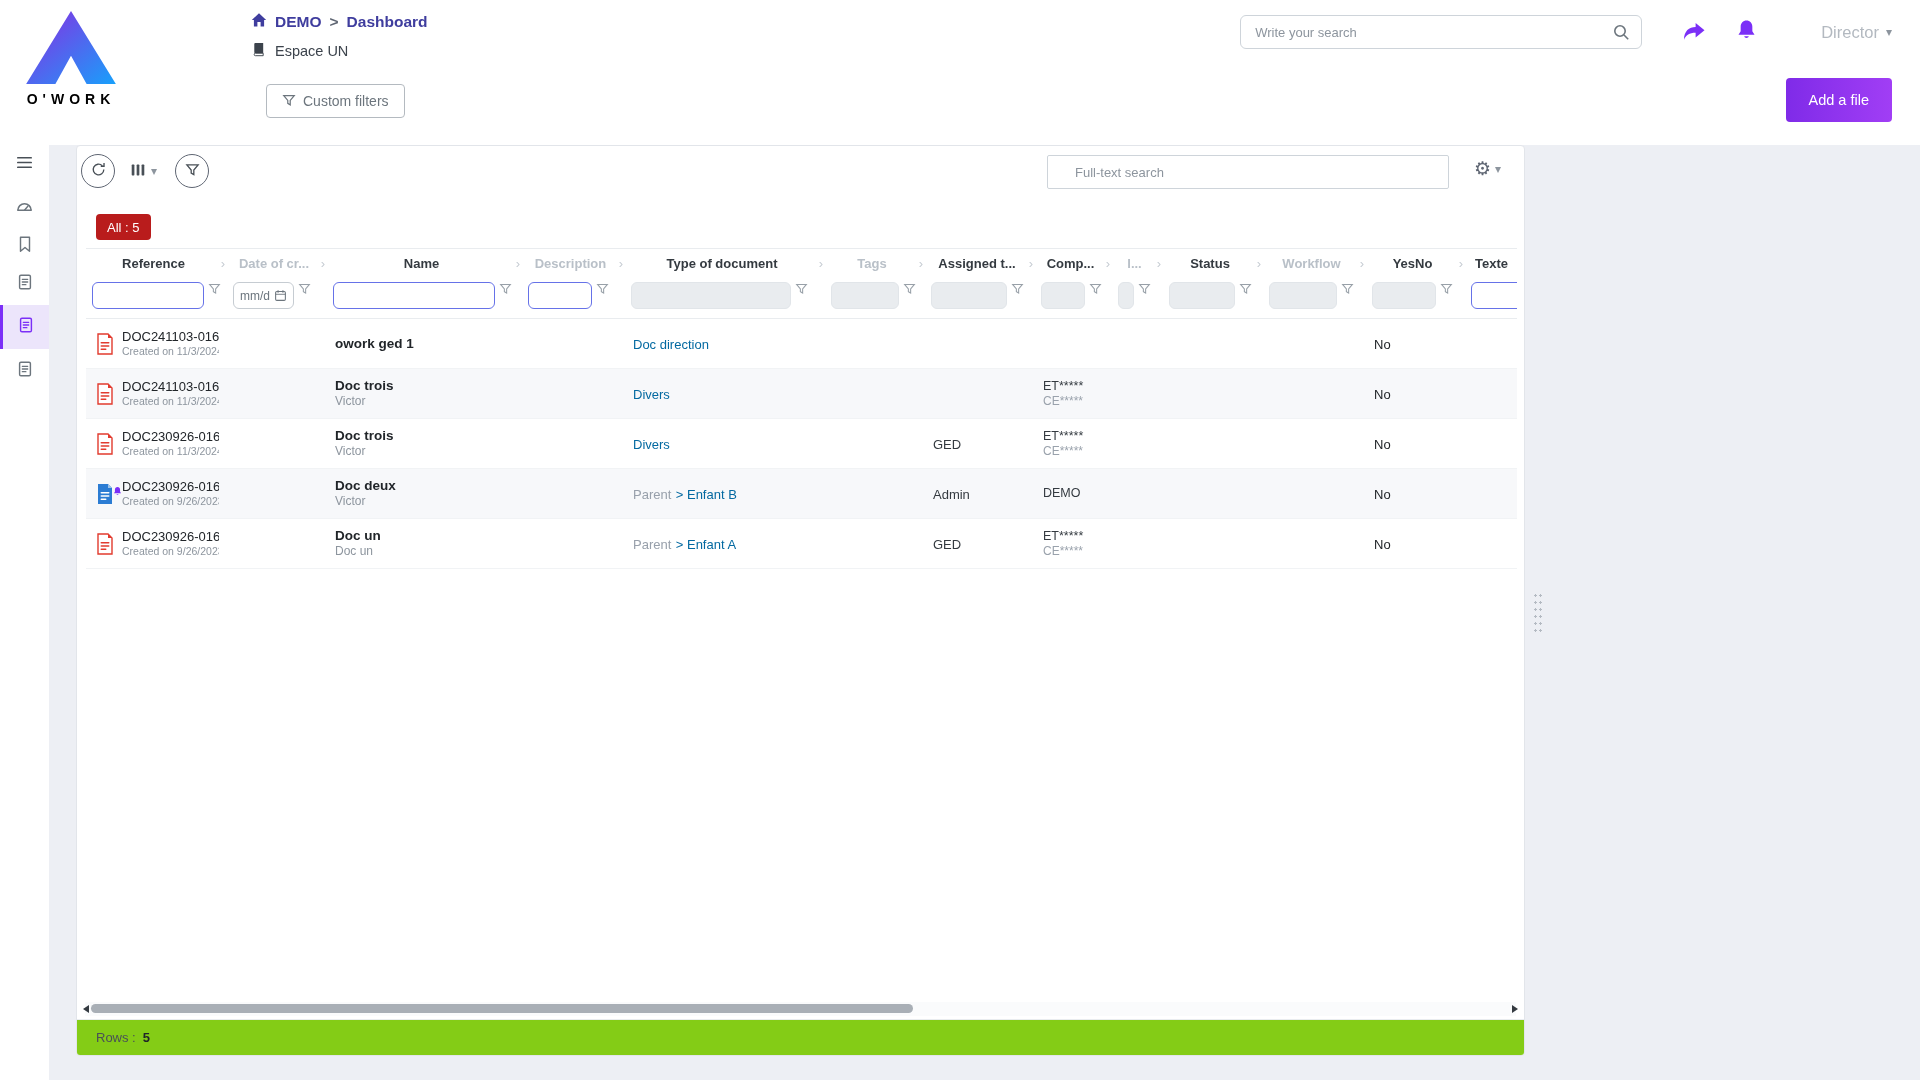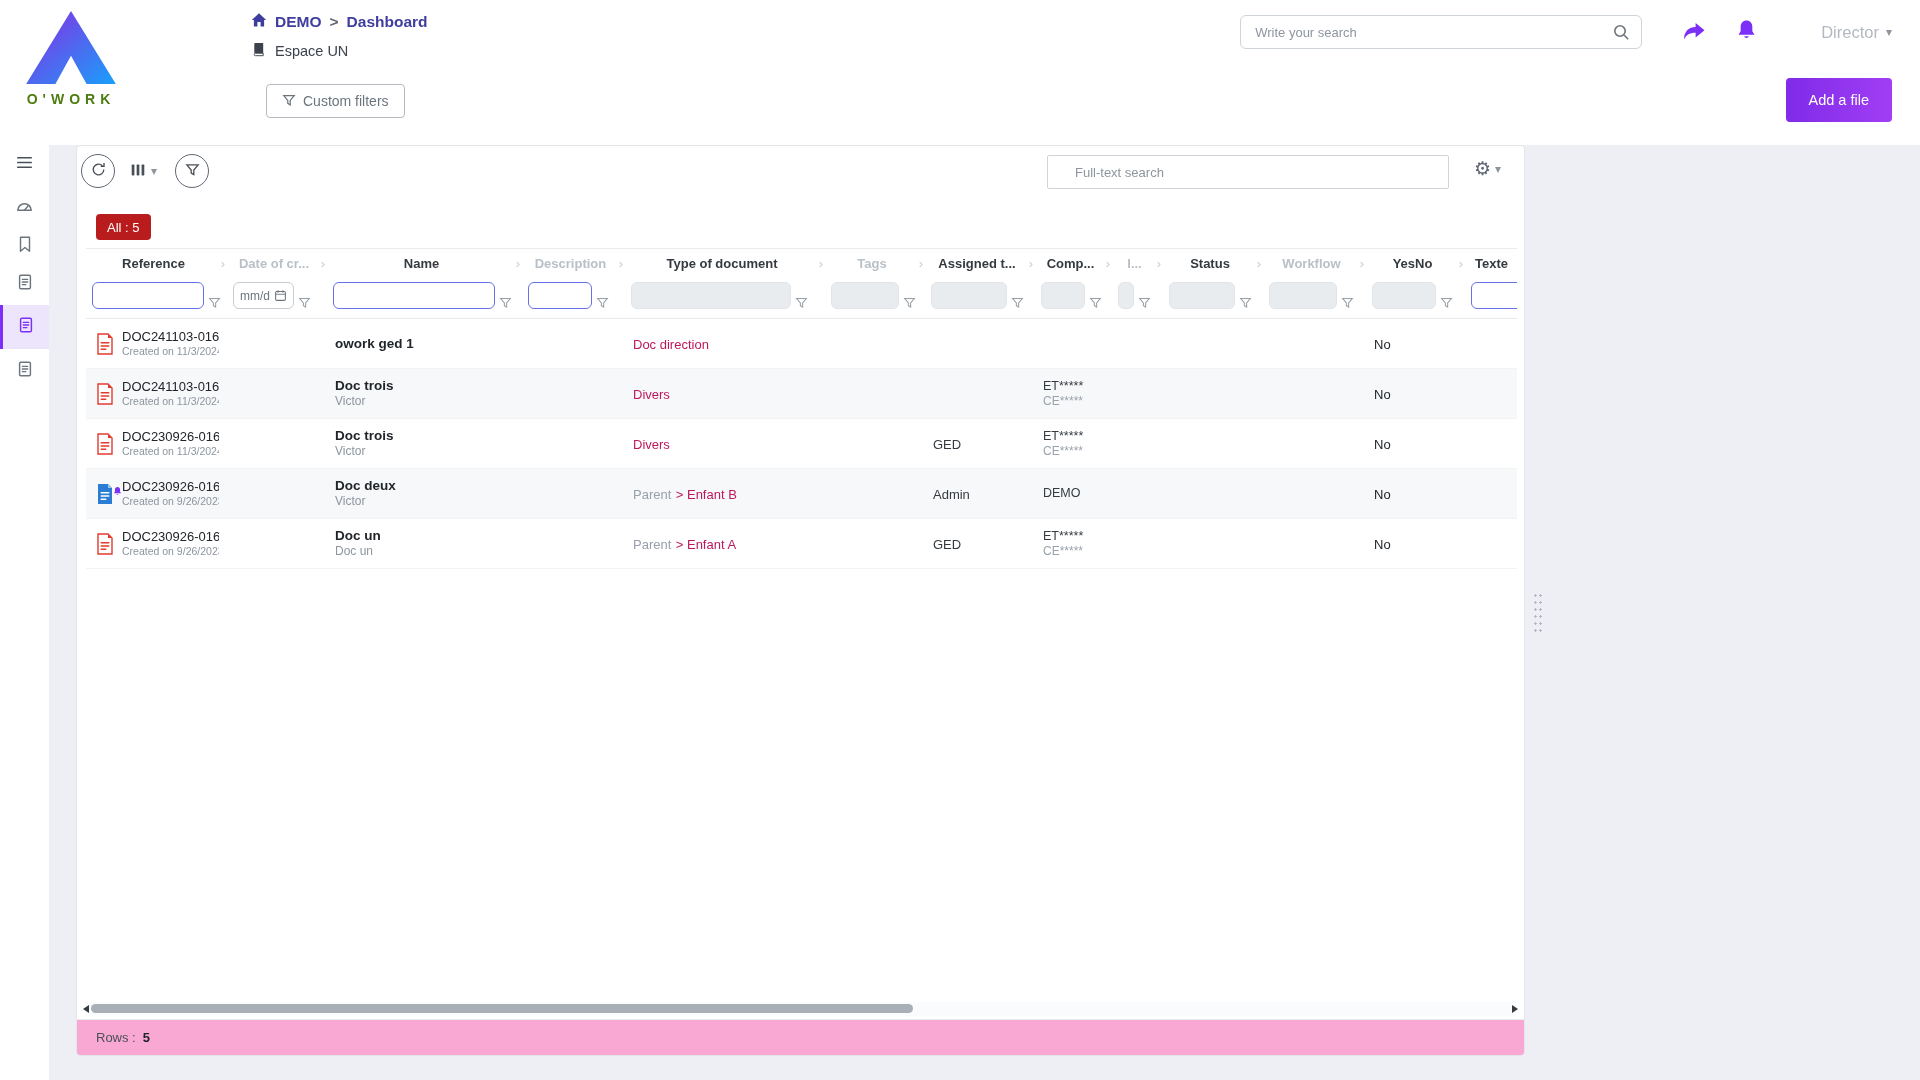--- a/index.html
+++ b/index.html
@@ -2,21 +2,21 @@
 <html><head>
 <meta charset="utf-8">
 <style>
   *{box-sizing:border-box;margin:0;padding:0}
   html,body{width:1920px;height:1080px;font-family:"Liberation Sans",sans-serif;background:#fff;overflow:hidden}
   .app{position:relative;width:1920px;height:1080px}
 
   
   .topbar{position:absolute;left:0;top:0;width:100%;height:145px;background:#fff;z-index:2}
   .logo{position:absolute;left:16px;top:8px;width:110px;text-align:center;cursor:pointer}
-  .logo-text{display:block;margin-top:1px;color:#4d7c0f;font-size:14px;font-weight:700;letter-spacing:5px}
+  .logo-text{display:block;margin-top:1px;color:#000000;font-size:14px;font-weight:700;letter-spacing:5px}
   .bc{position:absolute;left:251px;top:12px}
   .bc-row{display:flex;align-items:center;gap:8px;font-size:15.5px;font-weight:700;color:#3f3d9e}
   .bc-sep{color:#5f6673}
   .ws-row{display:flex;align-items:center;gap:9px;margin-top:10px;color:#3c434c;font-size:14.5px}
   .top-right{position:absolute;right:28px;top:15px;display:flex;align-items:center}
   .search-box{position:relative;width:402px;height:34px}
   .search-box input{width:100%;height:100%;border:1px solid #ced4da;border-radius:6px;padding:0 42px 0 14px;font-size:13px;color:#495057;outline:none;background:#fff}
   .search-box input::placeholder{color:#8d959e}
   .search-box .mag{position:absolute;right:12px;top:8px;pointer-events:none}
   .icon-btn{background:none;border:none;cursor:pointer;display:flex;align-items:center;padding:0}
@@ -46,50 +46,50 @@
   .gear-menu{position:absolute;left:1397px;top:11px;display:flex;align-items:center;gap:4px;color:#5f6673;cursor:pointer;background:none;border:none;font-size:19px}
   .all-badge{position:absolute;left:19px;top:68px;height:26px;display:inline-flex;align-items:center;padding:0 11px;background:#b91c1c;border-radius:4px;color:#fff;font-size:13px;cursor:pointer}
 
   
   .tbl-wrap{position:absolute;left:9px;top:102px;width:1431px;overflow:hidden}
   table{table-layout:fixed;border-collapse:collapse;width:1438px;border-top:1px solid #e9ecef}
   th{font-size:13px;font-weight:700;color:#343a40;text-align:center;padding:7px 14px 5px 8px;position:relative;white-space:nowrap;overflow:hidden;cursor:pointer}
   th.muted{color:#b9c0c8;font-weight:600}
   th .sortchev{position:absolute;right:2px;top:7px;color:#c6ccd3;font-size:13px;font-weight:400}
   tr.filter-row td{padding:6px 2px 9px 6px;border-bottom:1px solid #e9ecef;white-space:nowrap;overflow:hidden}
-  .flt-wrap{display:inline-flex;align-items:flex-end;gap:4px;vertical-align:middle}
+  .flt-wrap{display:inline-flex;align-items:flex-start;gap:4px;vertical-align:middle}
   .flt{height:27px;border:1px solid #6672e8;border-radius:6px;outline:none;padding:0 6px;font-size:12px;color:#495057;background:#fff}
   .pill{height:27px;background:#e9ecef;border:1px solid #e1e5e9;border-radius:6px;display:inline-block;cursor:default}
   .datebox{display:inline-flex;align-items:center;gap:4px;height:27px;padding:0 6px;border:1px solid #c6ccd2;border-radius:6px;background:#fff;font-size:12px;color:#6c757d;cursor:pointer}
   .funnel{flex:none;cursor:pointer}
   tbody tr.data-row{height:50px;border-bottom:1px solid #f1f3f5;cursor:pointer}
   tbody tr.data-row:nth-child(even){background:#f7f8fa}
   td{vertical-align:middle;padding:0 8px;white-space:nowrap;overflow:hidden}
   .ref-cell{display:flex;align-items:center;gap:8px;padding-left:2px}
   .file-ic{position:relative;flex:none;width:18px;height:22px}
   .bell-badge{position:absolute;right:-9px;top:0}
   .ref-texts{display:flex;flex-direction:column;line-height:1.25;overflow:hidden}
   .ref-id{font-size:13px;color:#212529}
   .ref-created{font-size:10.5px;color:#8d959e}
   .nm{display:block;font-size:13.5px;font-weight:700;color:#212529;line-height:1.3}
   .nm-sub{display:block;font-size:12px;color:#8d959e;line-height:1.3}
   .type-prefix{color:#98a0ab;font-size:13px}
-  .type-main{color:#be185d;font-size:13px}
+  .type-main{color:#0369a1;font-size:13px}
   .cell-txt{font-size:13px;color:#343a40}
   .comp-main{display:block;font-size:12.5px;color:#343a40;line-height:1.3}
   .comp-sub{display:block;font-size:12px;color:#9aa2ac;line-height:1.3}
   .yesno{font-size:13px;color:#212529}
 
   
   .hscroll{position:absolute;left:8px;right:8px;top:856px;height:14px;background:#fafbfc;cursor:pointer}
   .hs-thumb{position:absolute;left:6px;top:2px;width:822px;height:9px;border-radius:5px;background:#a9afb6;cursor:grab}
   .hs-arrow{position:absolute;top:3px;width:0;height:0;border-top:4px solid transparent;border-bottom:4px solid transparent}
   .hs-arrow.left{left:-2px;border-right:6px solid #343a40}
   .hs-arrow.right{right:-2px;border-left:6px solid #343a40}
-  .card-footer{position:absolute;left:0;right:0;bottom:0;height:36px;border-top:1px solid #e9ecef;display:flex;align-items:center;padding-left:19px;font-size:13px;color:#495057;background:#f9a8d4}
+  .card-footer{position:absolute;left:0;right:0;bottom:0;height:36px;border-top:1px solid #e9ecef;display:flex;align-items:center;padding-left:19px;font-size:13px;color:#495057;background:#84cc16}
   .rows-count{font-weight:700;margin-left:7px;color:#212529}
 
   
   .side-panel{position:absolute;left:1550px;top:145px;width:342px;height:935px;background:#fff;border:1px solid #e2e5ea;border-radius:4px;z-index:2}
   .no-row{position:absolute;left:18px;top:26px;font-size:14.5px;color:#565e66}
   .drag-handle{position:absolute;left:1533px;top:592px;width:10px;height:42px;z-index:3;cursor:col-resize;
     background-image:radial-gradient(circle,#b4bac2 1.1px,transparent 1.4px);background-size:5px 7px}
 </style>
 </head>
 <body>

